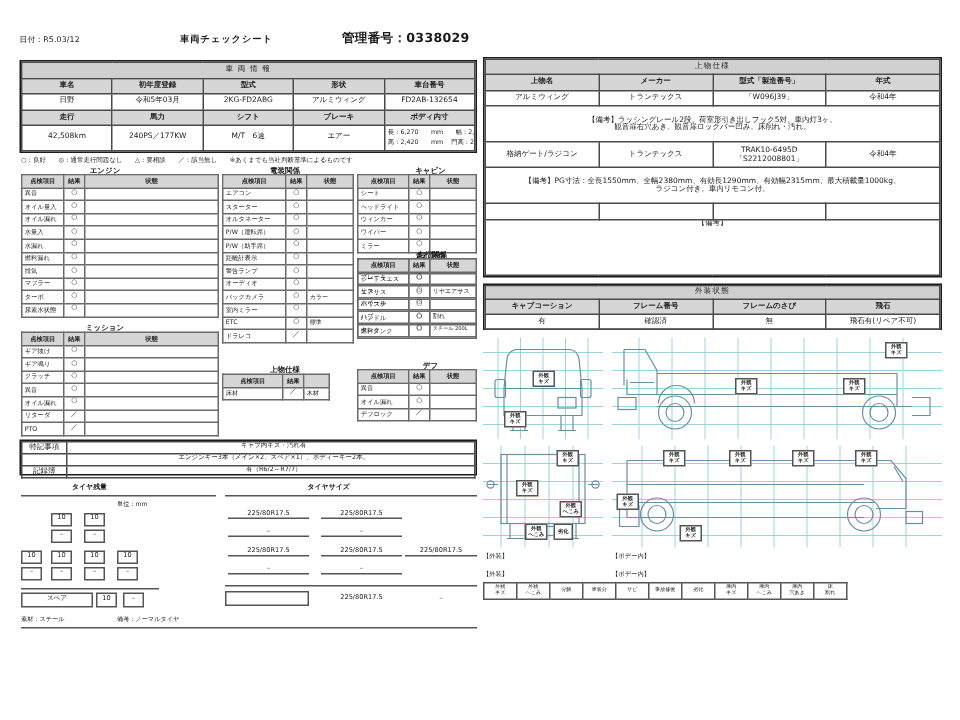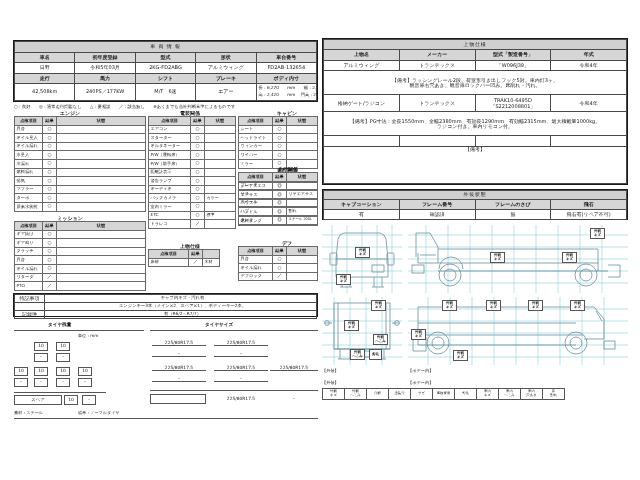--- a/index.html
+++ b/index.html
@@ -80,20 +80,25 @@
   table.lg td {
     border: 0.6px solid #555; font-size: 3.4px; line-height: 1.12;
     text-align: center; width: 22px; height: 11px; padding: 0; background: #fff;
   }
 </style>
 </head>
 <body>
 
 <div id="sheet">
 
+  <div class="hdr">
+    <div class="date">日付：R5.03/12</div>
+    <div class="title">車両チェックシート</div>
+    <div class="mgmt">管理番号：0338029</div>
+  </div>
 
   <div class="panel" style="left:13px; top:40px; width:305px; height:62px;">
     <table class="g">
       <tbody>
           <tr>
             <td class="bandhead" colspan="5">車 両 情 報</td>
           </tr>
       <tr style="height:10px;">
         <th style="width:45px">車名</th>
         <th style="width:55px">初年度登録</th>

